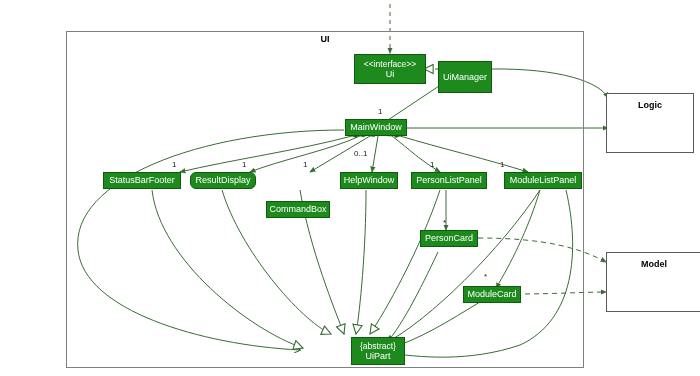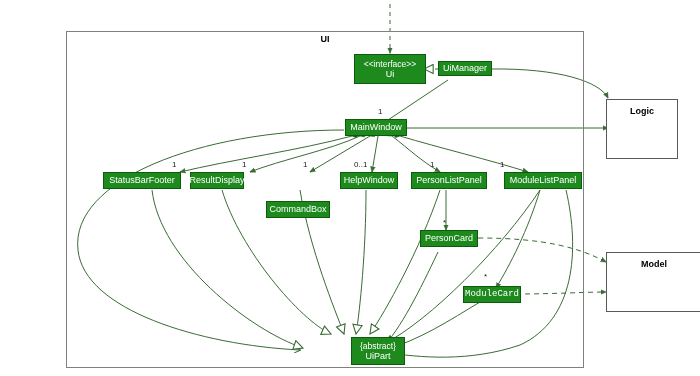--- a/index.html
+++ b/index.html
@@ -145,33 +145,33 @@
   </svg>
 
   <div class="pkg" style="left:66px; top:31px; width:518px; height:337px;"></div>
   <div class="pkg-title" style="left:66px; top:34px; width:518px;">UI</div>
 
   <div class="cls" style="left:354px; top:54px; width:72px; height:30px;">
     <span class="stereo">&lt;&lt;interface&gt;&gt;</span>
     <span>Ui</span>
   </div>
 
-  <div class="cls" style="left:438px; top:61px; width:54px; height:15px;">
+  <div class="cls" style="left:438px; top:61px; width:54px; height:32px;">
     <span>UiManager</span>
   </div>
 
   <div class="cls" style="left:345px; top:119px; width:62px; height:17px;">
     <span>MainWindow</span>
   </div>
 
   <div class="cls" style="left:103px; top:172px; width:78px; height:17px;">
     <span>StatusBarFooter</span>
   </div>
 
-  <div class="cls" style="left:190px; top:172px; width:54px; height:17px;">
+  <div class="cls" style="left:190px; top:172px; width:66px; height:17px;border-radius:6px;">
     <span>ResultDisplay</span>
   </div>
 
   <div class="cls" style="left:266px; top:172px; width:64px; height:17px;margin-top:29px;">
     <span>CommandBox</span>
   </div>
 
   <div class="cls" style="left:340px; top:172px; width:58px; height:17px;">
     <span>HelpWindow</span>
   </div>
@@ -181,40 +181,40 @@
   </div>
 
   <div class="cls" style="left:411px; top:172px; width:76px; height:17px;">
     <span>PersonListPanel</span>
   </div>
 
   <div class="cls" style="left:420px; top:230px; width:58px; height:17px;align-items:center;">
     <span>PersonCard</span>
   </div>
 
-  <div class="cls" style="left:463px; top:286px; width:58px; height:17px;font-family:Liberation Mono, monospace;">
+  <div class="cls" style="left:463px; top:286px; width:58px; height:17px;">
     <span>ModuleCard</span>
   </div>
 
   <div class="cls" style="left:307px; top:337px; width:54px; height:28px;margin-left:44px;">
     <span class="stereo">{abstract}</span>
     <span>UiPart</span>
   </div>
 
-  <div class="extbox" style="left:606px; top:99px; width:72px; height:60px;">
+  <div class="extbox" style="left:606px; top:93px; width:88px; height:60px;">
     <div class="ext-label">Logic</div>
   </div>
 
   <div class="extbox" style="left:606px; top:252px; width:96px; height:60px;">
     <div class="ext-label">Model</div>
   </div>
 
   <div class="mult" style="left:378px; top:107px;">1</div>
   <div class="mult" style="left:172px; top:160px;">1</div>
   <div class="mult" style="left:242px; top:160px;">1</div>
   <div class="mult" style="left:303px; top:160px;">1</div>
-  <div class="mult" style="left:354px; top:160px;">0..1</div>
+  <div class="mult" style="left:354px; top:149px;">0..1</div>
   <div class="mult" style="left:430px; top:160px;">1</div>
   <div class="mult" style="left:500px; top:160px;">1</div>
   <div class="mult" style="left:443px; top:218px;">*</div>
   <div class="mult" style="left:484px; top:272px;">*</div>
 
 </div>
 
 </body></html>

